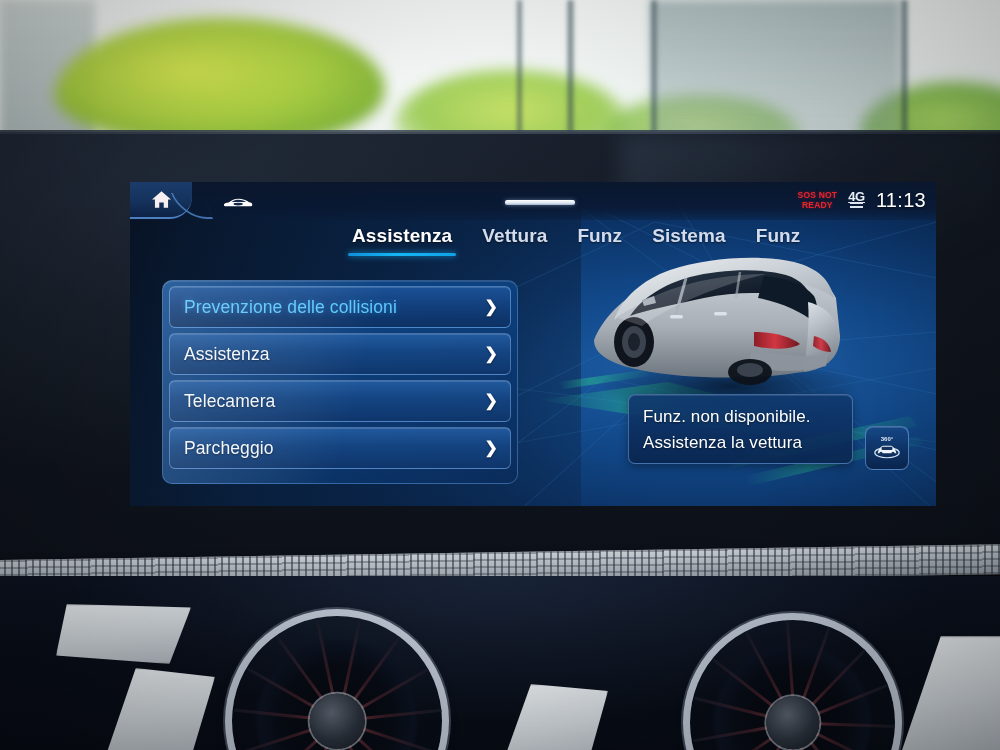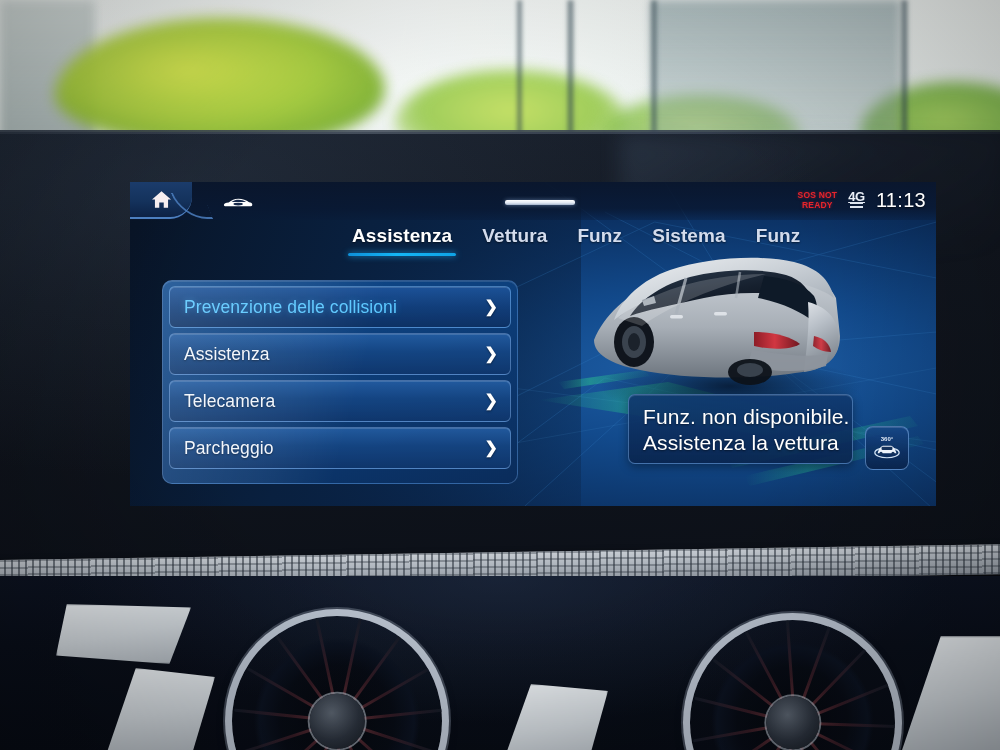--- a/index.html
+++ b/index.html
@@ -339,21 +339,21 @@
     width: 225px; height: 70px;
     background: linear-gradient(180deg, rgba(16,58,112,0.93) 0%, rgba(12,45,92,0.93) 60%, rgba(10,38,80,0.95) 100%);
     border: 1px solid rgba(120,170,230,0.5);
     border-radius: 7px;
     padding: 9px 0 0 14px;
     z-index: 7;
     box-shadow: inset 0 1px 0 rgba(255,255,255,0.12), 0 3px 10px rgba(0,0,0,0.35);
   }
   .toast .line {
     color: #ffffff;
-    font-size: 21px;
+    font-size: 17px;
     line-height: 26px;
     letter-spacing: 0.1px;
     text-shadow: 0 1px 2px rgba(0,0,0,0.5);
     white-space: nowrap;
   }
 
   
   .cam-btn {
     position: absolute;
     left: 735px; top: 244px;

